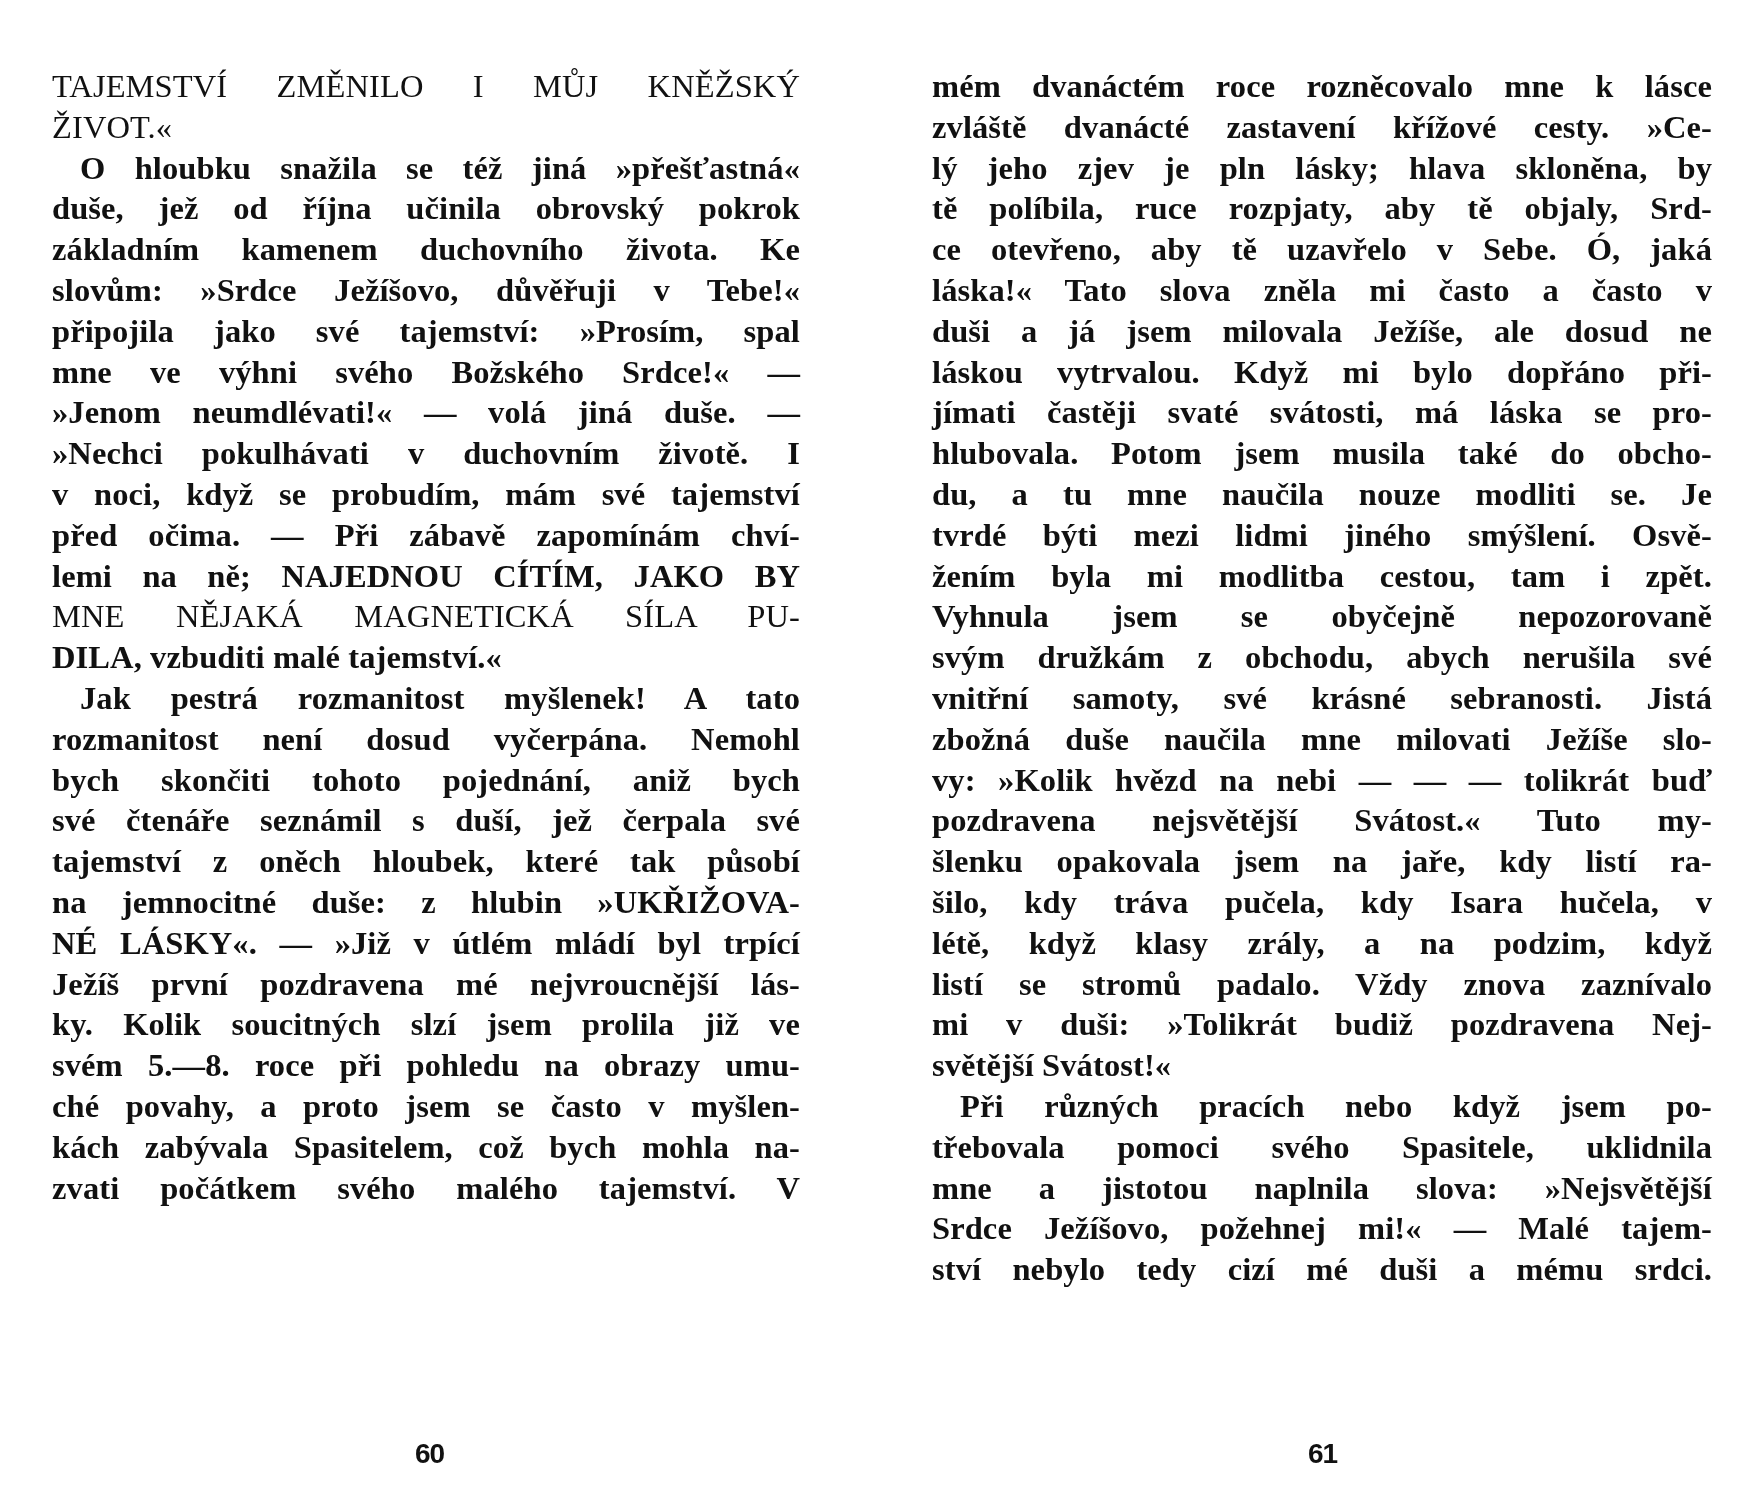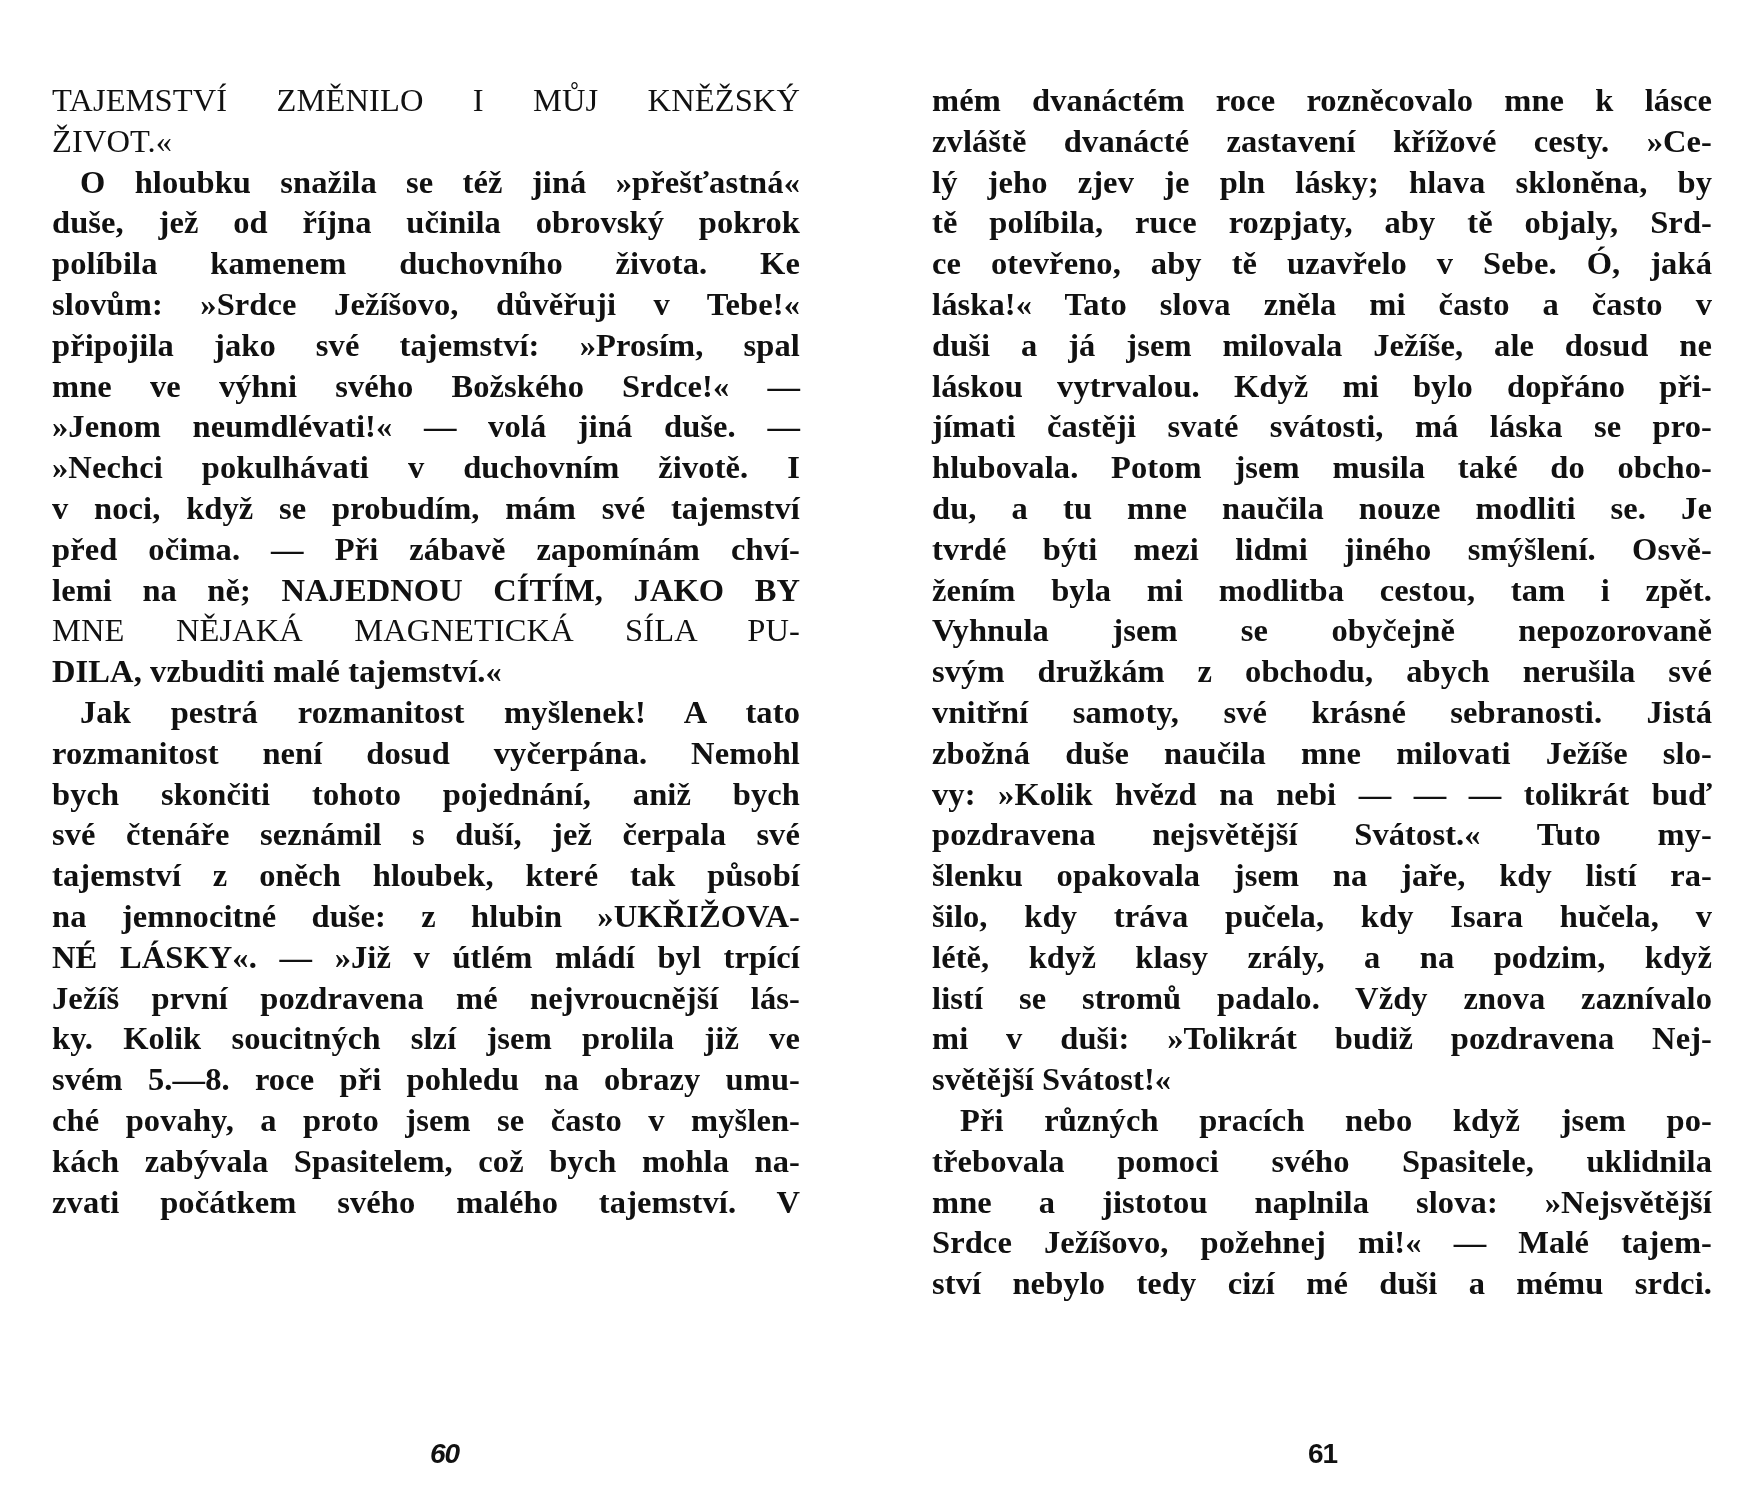--- a/index.html
+++ b/index.html
@@ -1,17 +1,17 @@
 <!DOCTYPE html>
 <html><head>
 <meta charset="utf-8">
 <style>
   html, body { margin: 0; padding: 0; background: #ffffff; }
   body { width: 1756px; height: 1500px; position: relative; overflow: hidden; color: #111; }
-  .page { position: absolute; top: 80px; }
+  .page { position: absolute; top: 66px; }
   .page-left { left: 52px; width: 748px; }
   .page-right { left: 932px; width: 780px; }
   .line {
     font-family: "Liberation Serif", "DejaVu Serif", serif;
     font-size: 32.5px;
     line-height: 40.8px;
     height: 40.8px;
     white-space: nowrap;
     text-align: justify;
     text-align-last: justify;
@@ -19,32 +19,32 @@
     letter-spacing: 0.1px;
   }
   .line.caps { font-weight: normal; }
   .line.last { text-align-last: left; }
   .line.indent { padding-left: 28px; }
   .page-number {
     position: absolute; top: 1438px;
     font-family: "Liberation Sans", "DejaVu Sans", sans-serif;
     font-weight: bold; font-size: 28px; letter-spacing: -1px;
   }
-  .pn-left { left: 430px; font-style: italic; }
+  .pn-left { left: 415px; }
   .pn-right { left: 1308px; }
 </style>
 </head>
 <body>
 
 <div class="page page-left">
   <div class="line caps">TAJEMSTVÍ ZMĚNILO I MŮJ KNĚŽSKÝ</div>
   <div class="line caps last">ŽIVOT.«</div>
   <div class="line indent">O hloubku snažila se též jiná »přešťastná«</div>
   <div class="line">duše, jež od října učinila obrovský pokrok</div>
-  <div class="line">políbila kamenem duchovního života. Ke</div>
+  <div class="line">základním kamenem duchovního života. Ke</div>
   <div class="line">slovům: »Srdce Ježíšovo, důvěřuji v Tebe!«</div>
   <div class="line">připojila jako své tajemství: »Prosím, spal</div>
   <div class="line">mne ve výhni svého Božského Srdce!« —</div>
   <div class="line">»Jenom neumdlévati!« — volá jiná duše. —</div>
   <div class="line">»Nechci pokulhávati v duchovním životě. I</div>
   <div class="line">v noci, když se probudím, mám své tajemství</div>
   <div class="line">před očima. — Při zábavě zapomínám chví-</div>
   <div class="line">lemi na ně; NAJEDNOU CÍTÍM, JAKO BY</div>
   <div class="line caps">MNE NĚJAKÁ MAGNETICKÁ SÍLA PU-</div>
   <div class="line last">DILA, vzbuditi malé tajemství.«</div>

